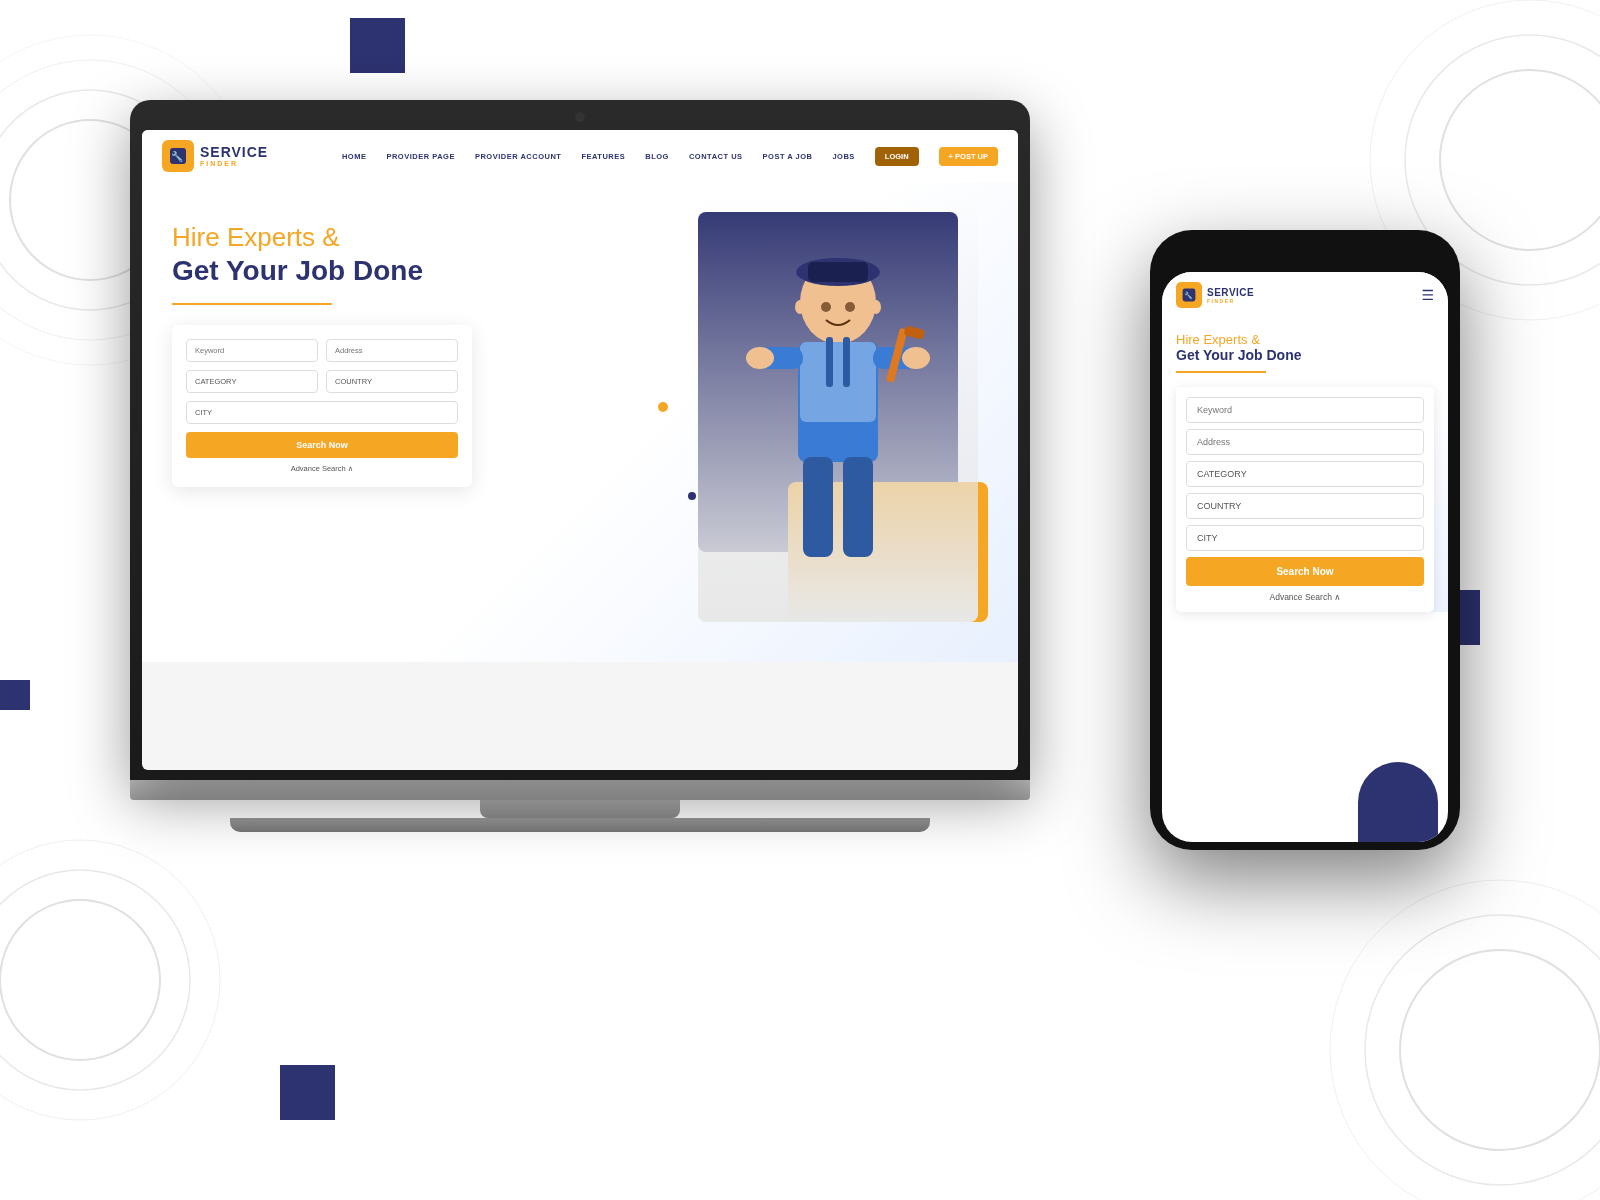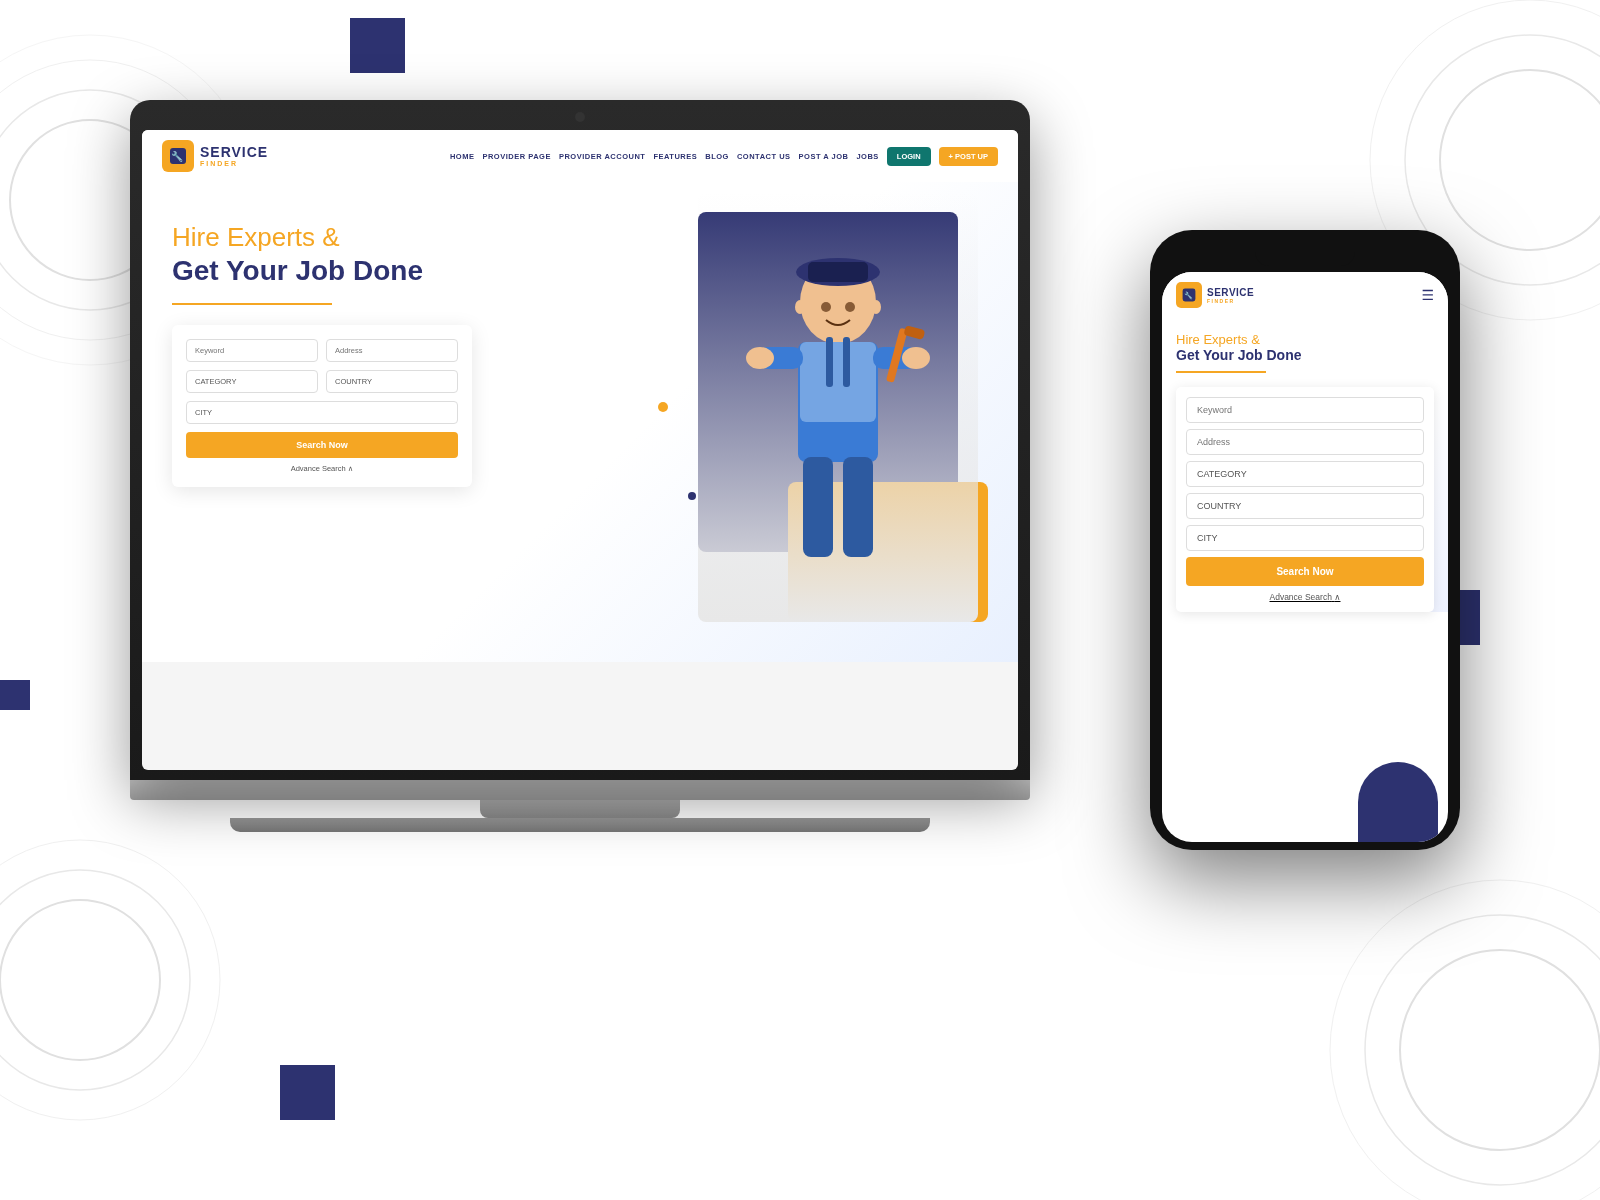--- a/index.html
+++ b/index.html
@@ -145,21 +145,21 @@
     }
     .logo-text-sub {
       font-size: 7px;
       color: #f5a623;
       letter-spacing: 2px;
       font-weight: 700;
     }
 
     .site-nav-links {
       display: flex;
-      gap: 8px;
+      gap: 20px;
       align-items: center;
     }
 
     .nav-link {
       font-size: 7.5px;
       font-weight: 700;
       color: #2d3270;
       text-transform: uppercase;
       letter-spacing: 0.5px;
       cursor: pointer;
@@ -168,21 +168,21 @@
     .nav-btn {
       padding: 5px 10px;
       border-radius: 4px;
       font-size: 7.5px;
       font-weight: 700;
       cursor: pointer;
       border: none;
     }
 
     .nav-btn-login {
-      background: #0f766e;
+      background: #a16207;
       color: #fff;
     }
 
     .nav-btn-signup {
       background: #f5a623;
       color: #fff;
     }
 
     .site-hero {
       padding: 40px 30px 20px 30px;
@@ -440,21 +440,20 @@
       height: 2px;
       background: #f5a623;
       margin-bottom: 14px;
     }
 
     .phone-search-form {
       background: #fff;
       border-radius: 5px;
       padding: 10px;
       box-shadow: 0 2px 12px rgba(0,0,0,0.1);
-      text-decoration: underline;
     }
 
     .phone-search-input {
       width: 100%;
       padding: 7px 10px;
       border: 1px solid #ddd;
       border-radius: 4px;
       font-size: 9px;
       color: #999;
       margin-bottom: 6px;

